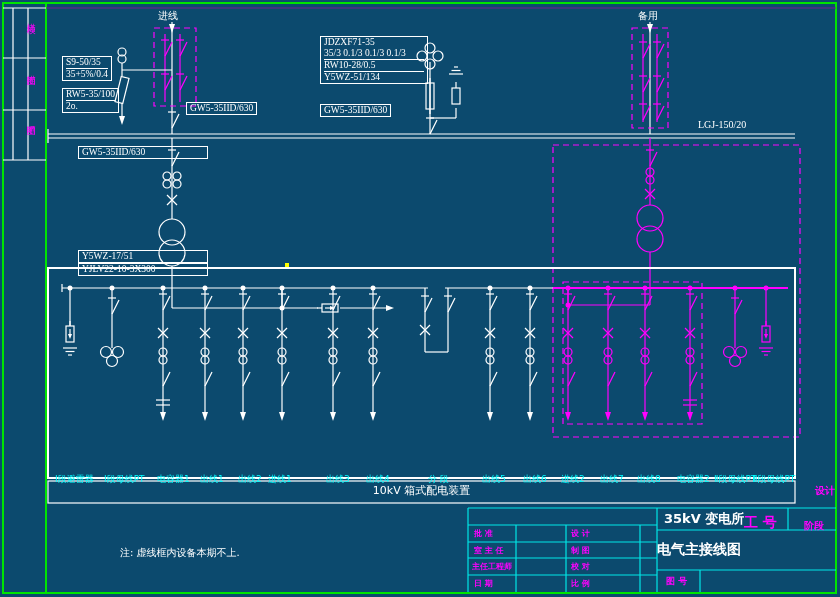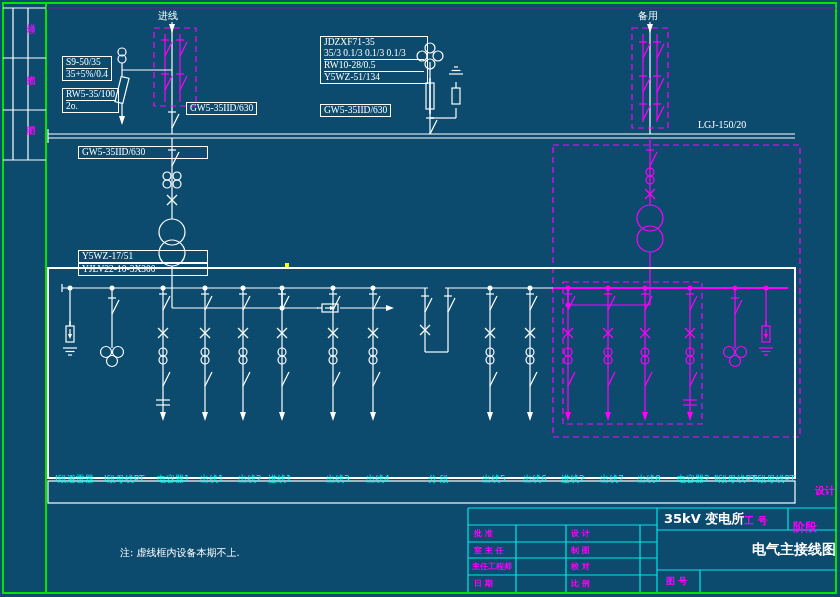--- a/index.html
+++ b/index.html
@@ -343,28 +343,29 @@
   <span class="cab-label" style="left:428px">分 段</span>
   <span class="cab-label" style="left:482px">出线5</span>
   <span class="cab-label" style="left:523px">出线6</span>
   <span class="cab-label" style="left:561px">进线2</span>
   <span class="cab-label" style="left:600px">出线7</span>
   <span class="cab-label" style="left:637px">出线8</span>
   <span class="cab-label" style="left:677px">电容器2</span>
   <span class="cab-label" style="left:714px">Ⅱ段母线PT</span>
   <span class="cab-label" style="left:753px">Ⅱ段母线PT</span>
 
+  <span class="t wt" style="left:48px;top:485px;width:747px;text-align:center;font-size:11px">10kV 箱式配电装置</span>
 
   <span class="t wt" style="left:120px;top:547px;font-size:10px">注: 虚线框内设备本期不上.</span>
 
   <span class="tb wt" style="left:664px;top:510px;font-size:13px">35kV 变电所</span>
-  <span class="tb mt" style="left:744px;top:514px;font-size:10px">工 号</span>
+  <span class="tb mt" style="left:744px;top:514px;font-size:14px">工 号</span>
   <span class="tb mt" style="left:793px;top:484px;width:42px;text-align:right;font-size:10px">设计</span>
-  <span class="tb mt" style="left:793px;top:519px;width:42px;text-align:left;font-size:12px">阶段</span>
-  <span class="tb wt" style="left:657px;top:541px;width:179px;text-align:right;font-size:14px">电气主接线图</span>
+  <span class="tb mt" style="left:793px;top:519px;width:42px;text-align:center;font-size:10px">阶段</span>
+  <span class="tb wt" style="left:657px;top:541px;width:179px;text-align:left;font-size:14px">电气主接线图</span>
   <span class="tb mt" style="left:666px;top:575px;font-size:9px">图 号</span>
 
   <span class="tb mt" style="left:474px;top:528px;font-size:8px">批  准</span>
   <span class="tb mt" style="left:571px;top:528px;font-size:8px">设  计</span>
   <span class="tb mt" style="left:474px;top:545px;font-size:8px">室 主 任</span>
   <span class="tb mt" style="left:571px;top:545px;font-size:8px">制  图</span>
   <span class="tb mt" style="left:472px;top:561px;font-size:8px">主任工程师</span>
   <span class="tb mt" style="left:571px;top:561px;font-size:8px">校  对</span>
   <span class="tb mt" style="left:474px;top:578px;font-size:8px">日  期</span>
   <span class="tb mt" style="left:571px;top:578px;font-size:8px">比  例</span>

